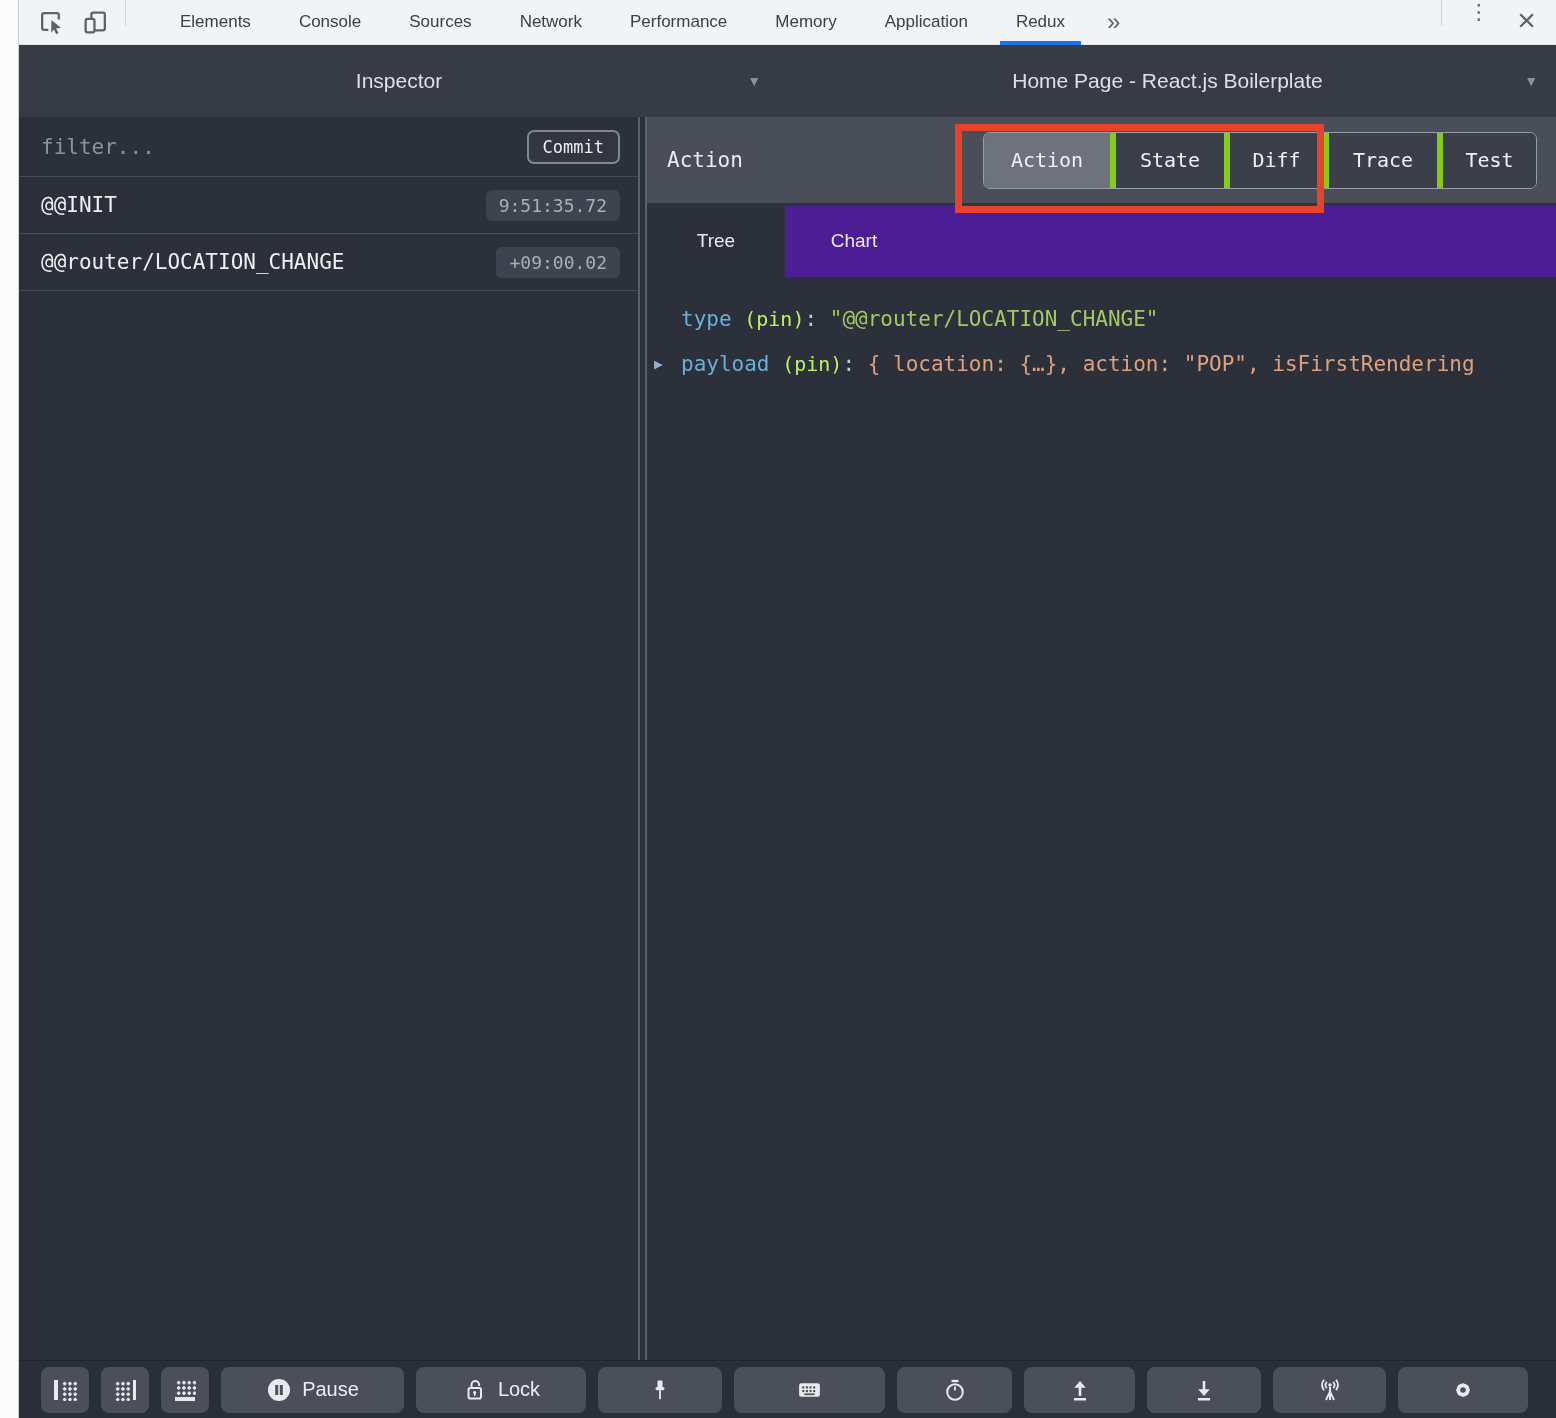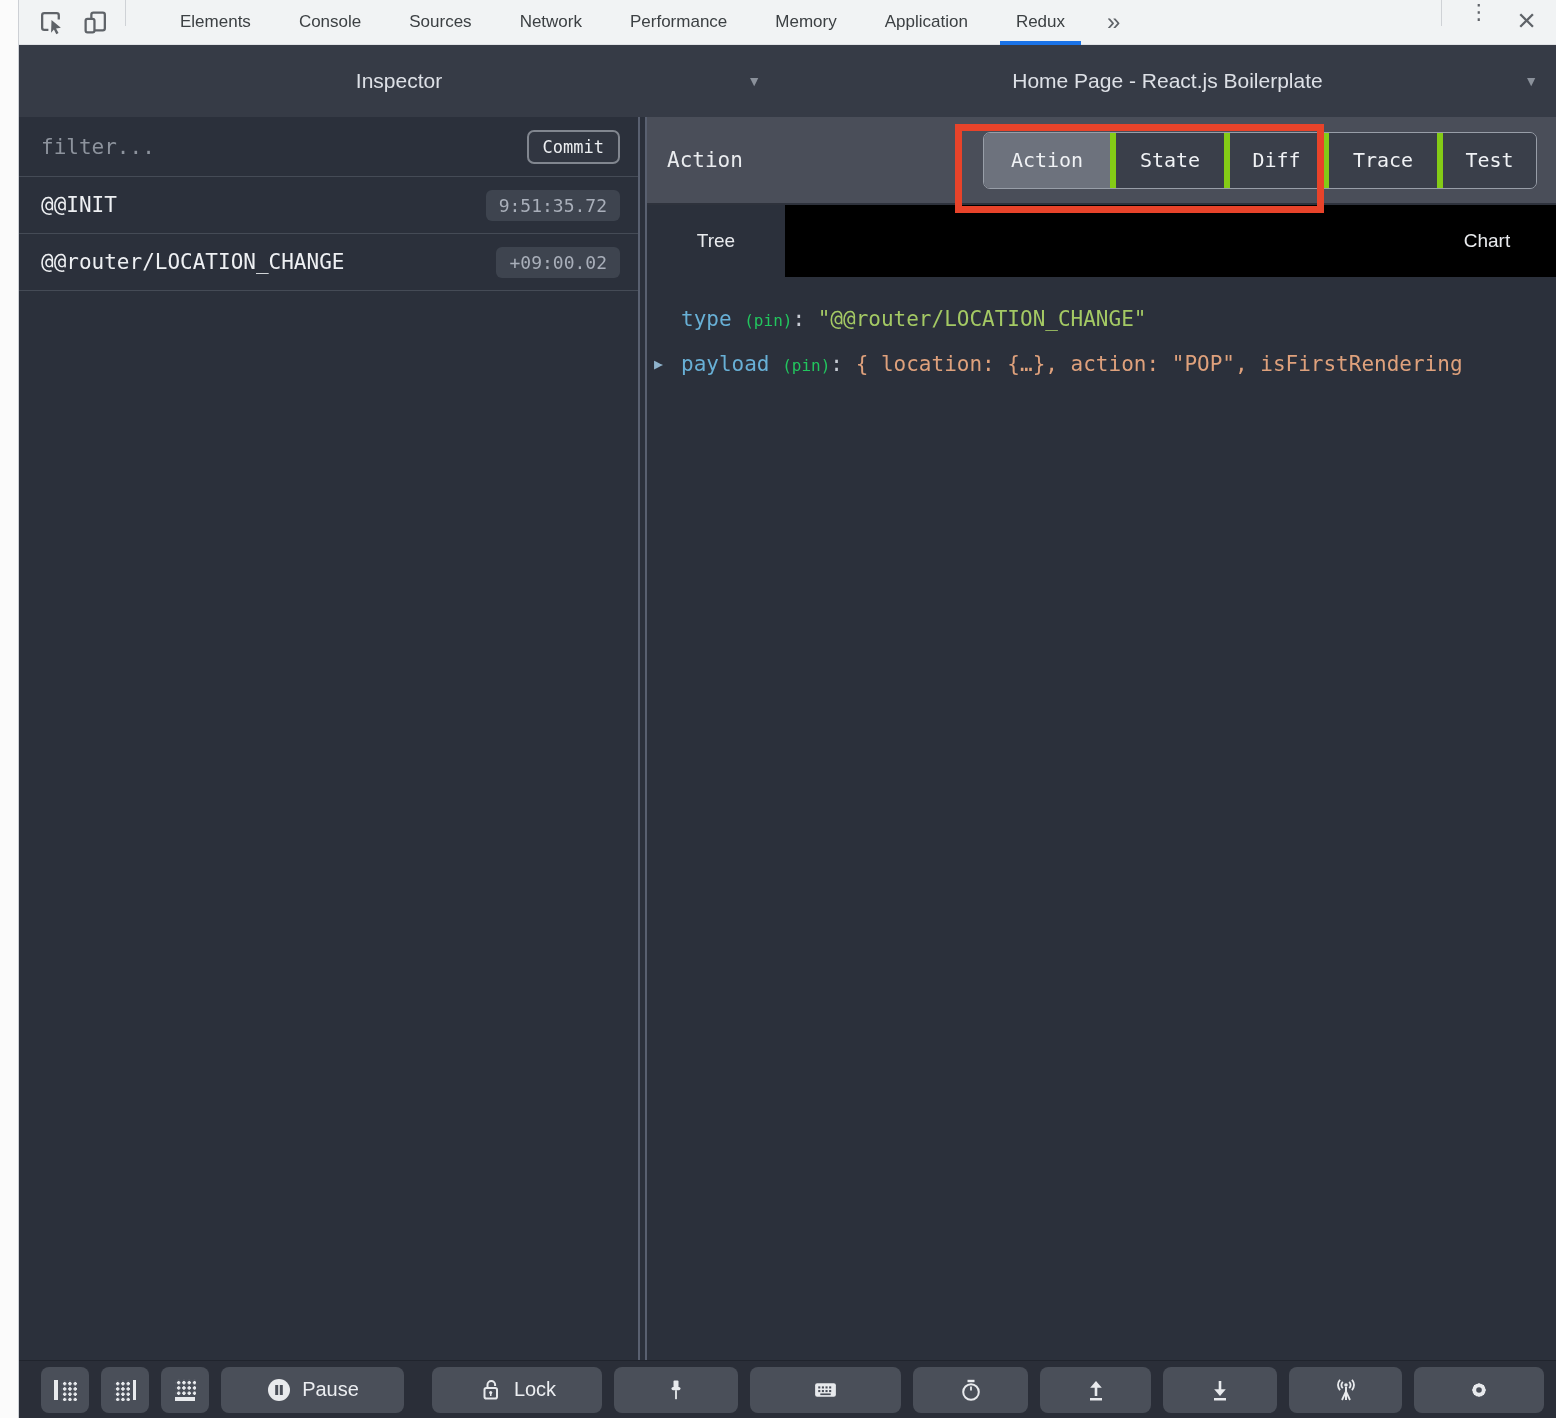--- a/index.html
+++ b/index.html
@@ -64,44 +64,44 @@
               font-family:"DejaVu Sans Mono", monospace; font-size:20px; color:#f0f2f5;
               background:#3a3f4a; border-left:6px solid #84cc16; cursor:pointer; }
   .mode-btn:first-child { border-left:none; }
   .mode-btn:nth-child(1){ width:126px; }
   .mode-btn:nth-child(2){ width:114px; }
   .mode-btn:nth-child(3){ width:99px; }
   .mode-btn:nth-child(4){ width:114px; }
   .mode-btn:nth-child(5){ width:99px; }
   .mode-btn.selected { background:#6d727d; }
 
-  .rp-tabs { height:72px; background:#000000; display:flex; flex:0 0 auto;justify-content:space-between; }
+  .rp-tabs { height:72px; background:#4c1d95; display:flex; flex:0 0 auto; }
   .view-tab { width:138px; display:flex; align-items:center; justify-content:center;
               font-size:19px; color:#e9ebee; cursor:pointer; }
   .view-tab.selected { background:#2b303b; }
 
   .rp-content { flex:1; background:#2b303b; padding-top:20px; overflow:hidden;
                 font-family:"DejaVu Sans Mono", monospace; font-size:21px; }
   .tree-line { position:relative; height:45px; line-height:45px; white-space:nowrap;
                padding-left:34px; overflow:hidden; }
   .tree-arrow { position:absolute; left:7px; top:0; font-size:15px; color:#8fb3cc; cursor:pointer; }
   .k-key   { color:#68b0d6; }
-  .k-pin   { color:#22c55e; font-size:16px; }
+  .k-pin   { color:#bef264; font-size:20px; }
   .k-colon { color:#c6cbd3; }
   .v-str   { color:#a4c964; }
   .v-preview { color:#dfa17c; }
 
   
   .bottom-toolbar { height:58px; background:#2a2e38; border-top:1px solid #20242d;
                     display:flex; align-items:center; gap:12px; padding:0 0 0 22px; flex:0 0 auto; }
   .tool-btn { height:46px; background:#4a4f59; border-radius:8px; display:flex;
               align-items:center; justify-content:center; gap:10px; color:#eceef1;
               font-size:20px; font-weight:500; cursor:pointer; flex:0 0 auto; }
   .tool-btn.sq { width:48px; }
-  .w-pause{width:183px;} .w-lock{width:170px;margin-left:16px;} .w-pin{width:124px;} .w-kbd{width:151px;}
+  .w-pause{width:183px;} .w-lock{width:170px;} .w-pin{width:124px;} .w-kbd{width:151px;}
   .w-watch{width:115px;} .w-up{width:111px;} .w-down{width:114px;} .w-ant{width:113px;}
   .w-gear{width:130px;}
 
   
   .dots { position:relative; width:24px; height:24px; }
   .dots::before { content:""; position:absolute; background:#e8eaed; }
   .dots::after  { content:""; position:absolute; background-image:radial-gradient(#e8eaed 1.6px, transparent 1.8px);
                   background-size:5.3px 5.3px; }
   .dots.bar-left::before  { left:1px; top:2px; width:3.5px; height:20px; }
   .dots.bar-left::after   { left:8px; top:2px; width:16px; height:21px; background-position:1px 1px; }

